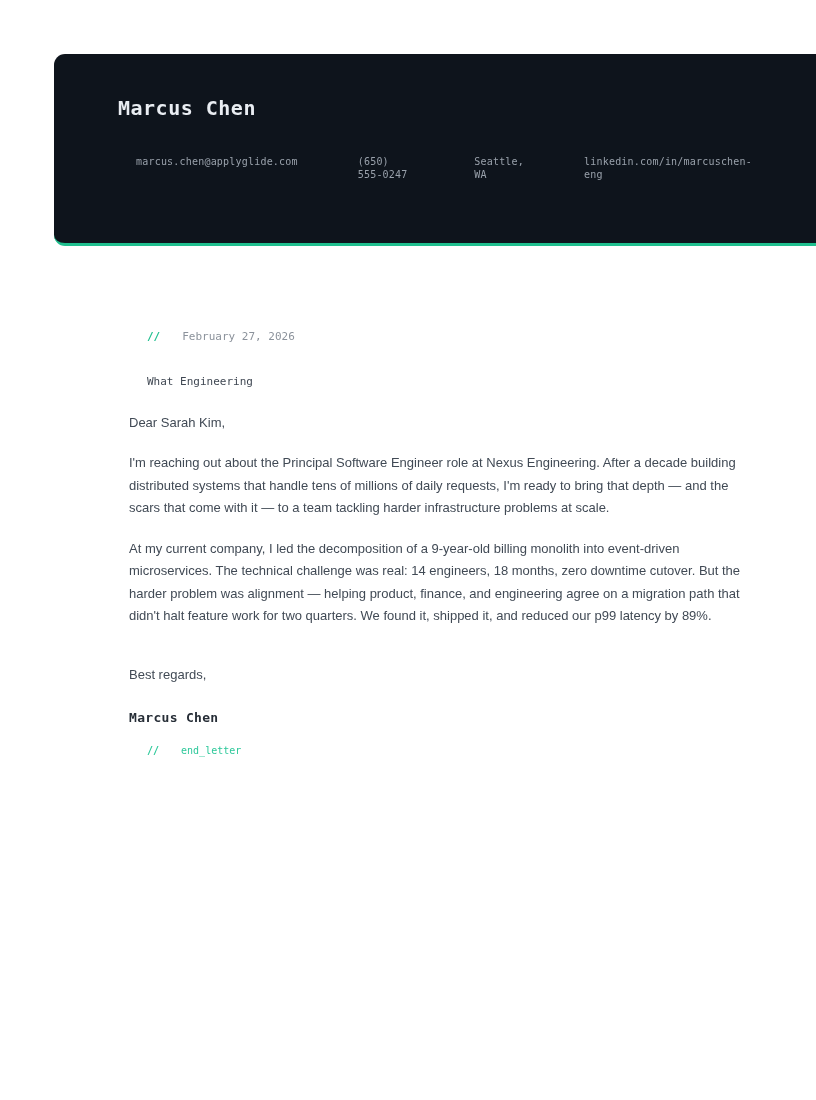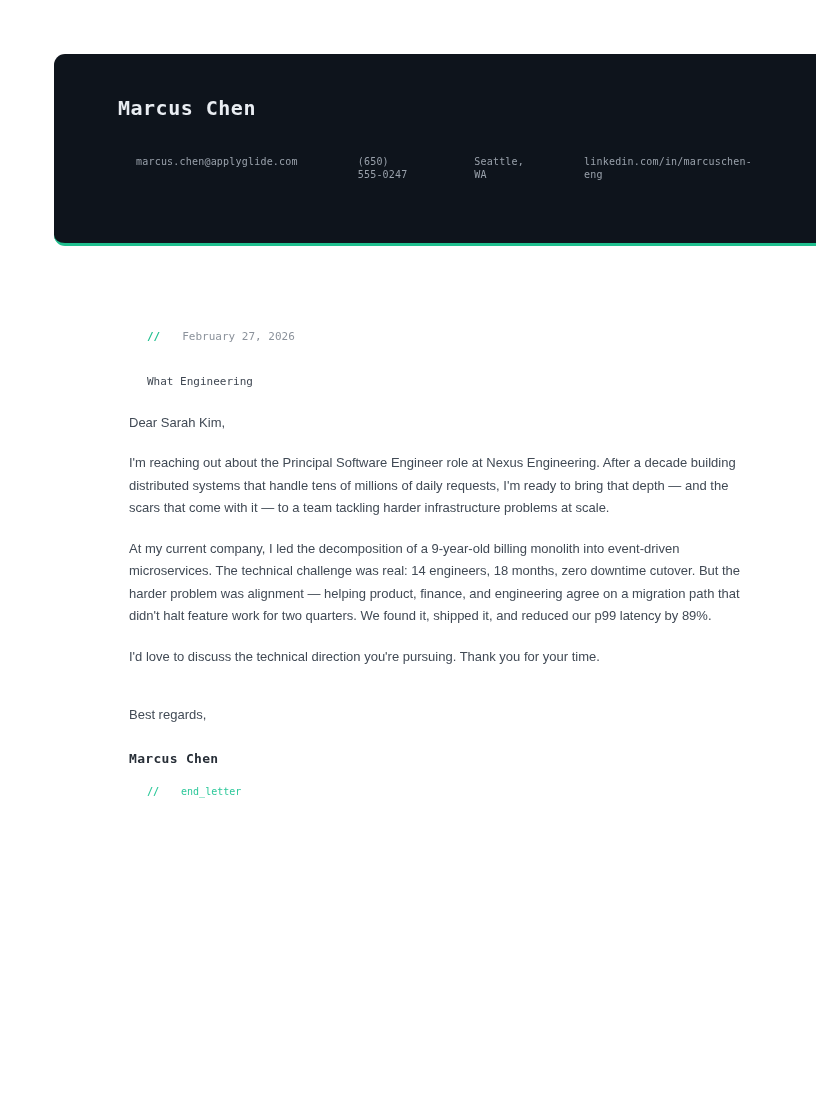--- a/index.html
+++ b/index.html
@@ -110,21 +110,20 @@
     <div>What Engineering</div>
   </div>
 
   <p class="salutation">Dear Sarah Kim,</p>
 
   <p>I'm reaching out about the Principal Software Engineer role at Nexus Engineering. After a decade building distributed systems that handle tens of millions of daily requests, I'm ready to bring that depth — and the scars that come with it — to a team tackling harder infrastructure problems at scale.</p>
 
   <p>At my current company, I led the decomposition of a 9-year-old billing monolith into event-driven microservices. The technical challenge was real: 14 engineers, 18 months, zero downtime cutover. But the harder problem was alignment — helping product, finance, and engineering agree on a migration path that didn't halt feature work for two quarters. We found it, shipped it, and reduced our p99 latency by 89%.</p>
 
 
-  <p>I'd love to discuss the technical direction you're pursuing. Thank you for your time.</p>
 
   <p class="closing">Best regards,</p>
 
   <div class="signature-name">Marcus Chen</div>
 
   <div class="end-line">
     <span class="slash-prefix">//</span><span>end_letter</span>
   </div>
 
 </main>

